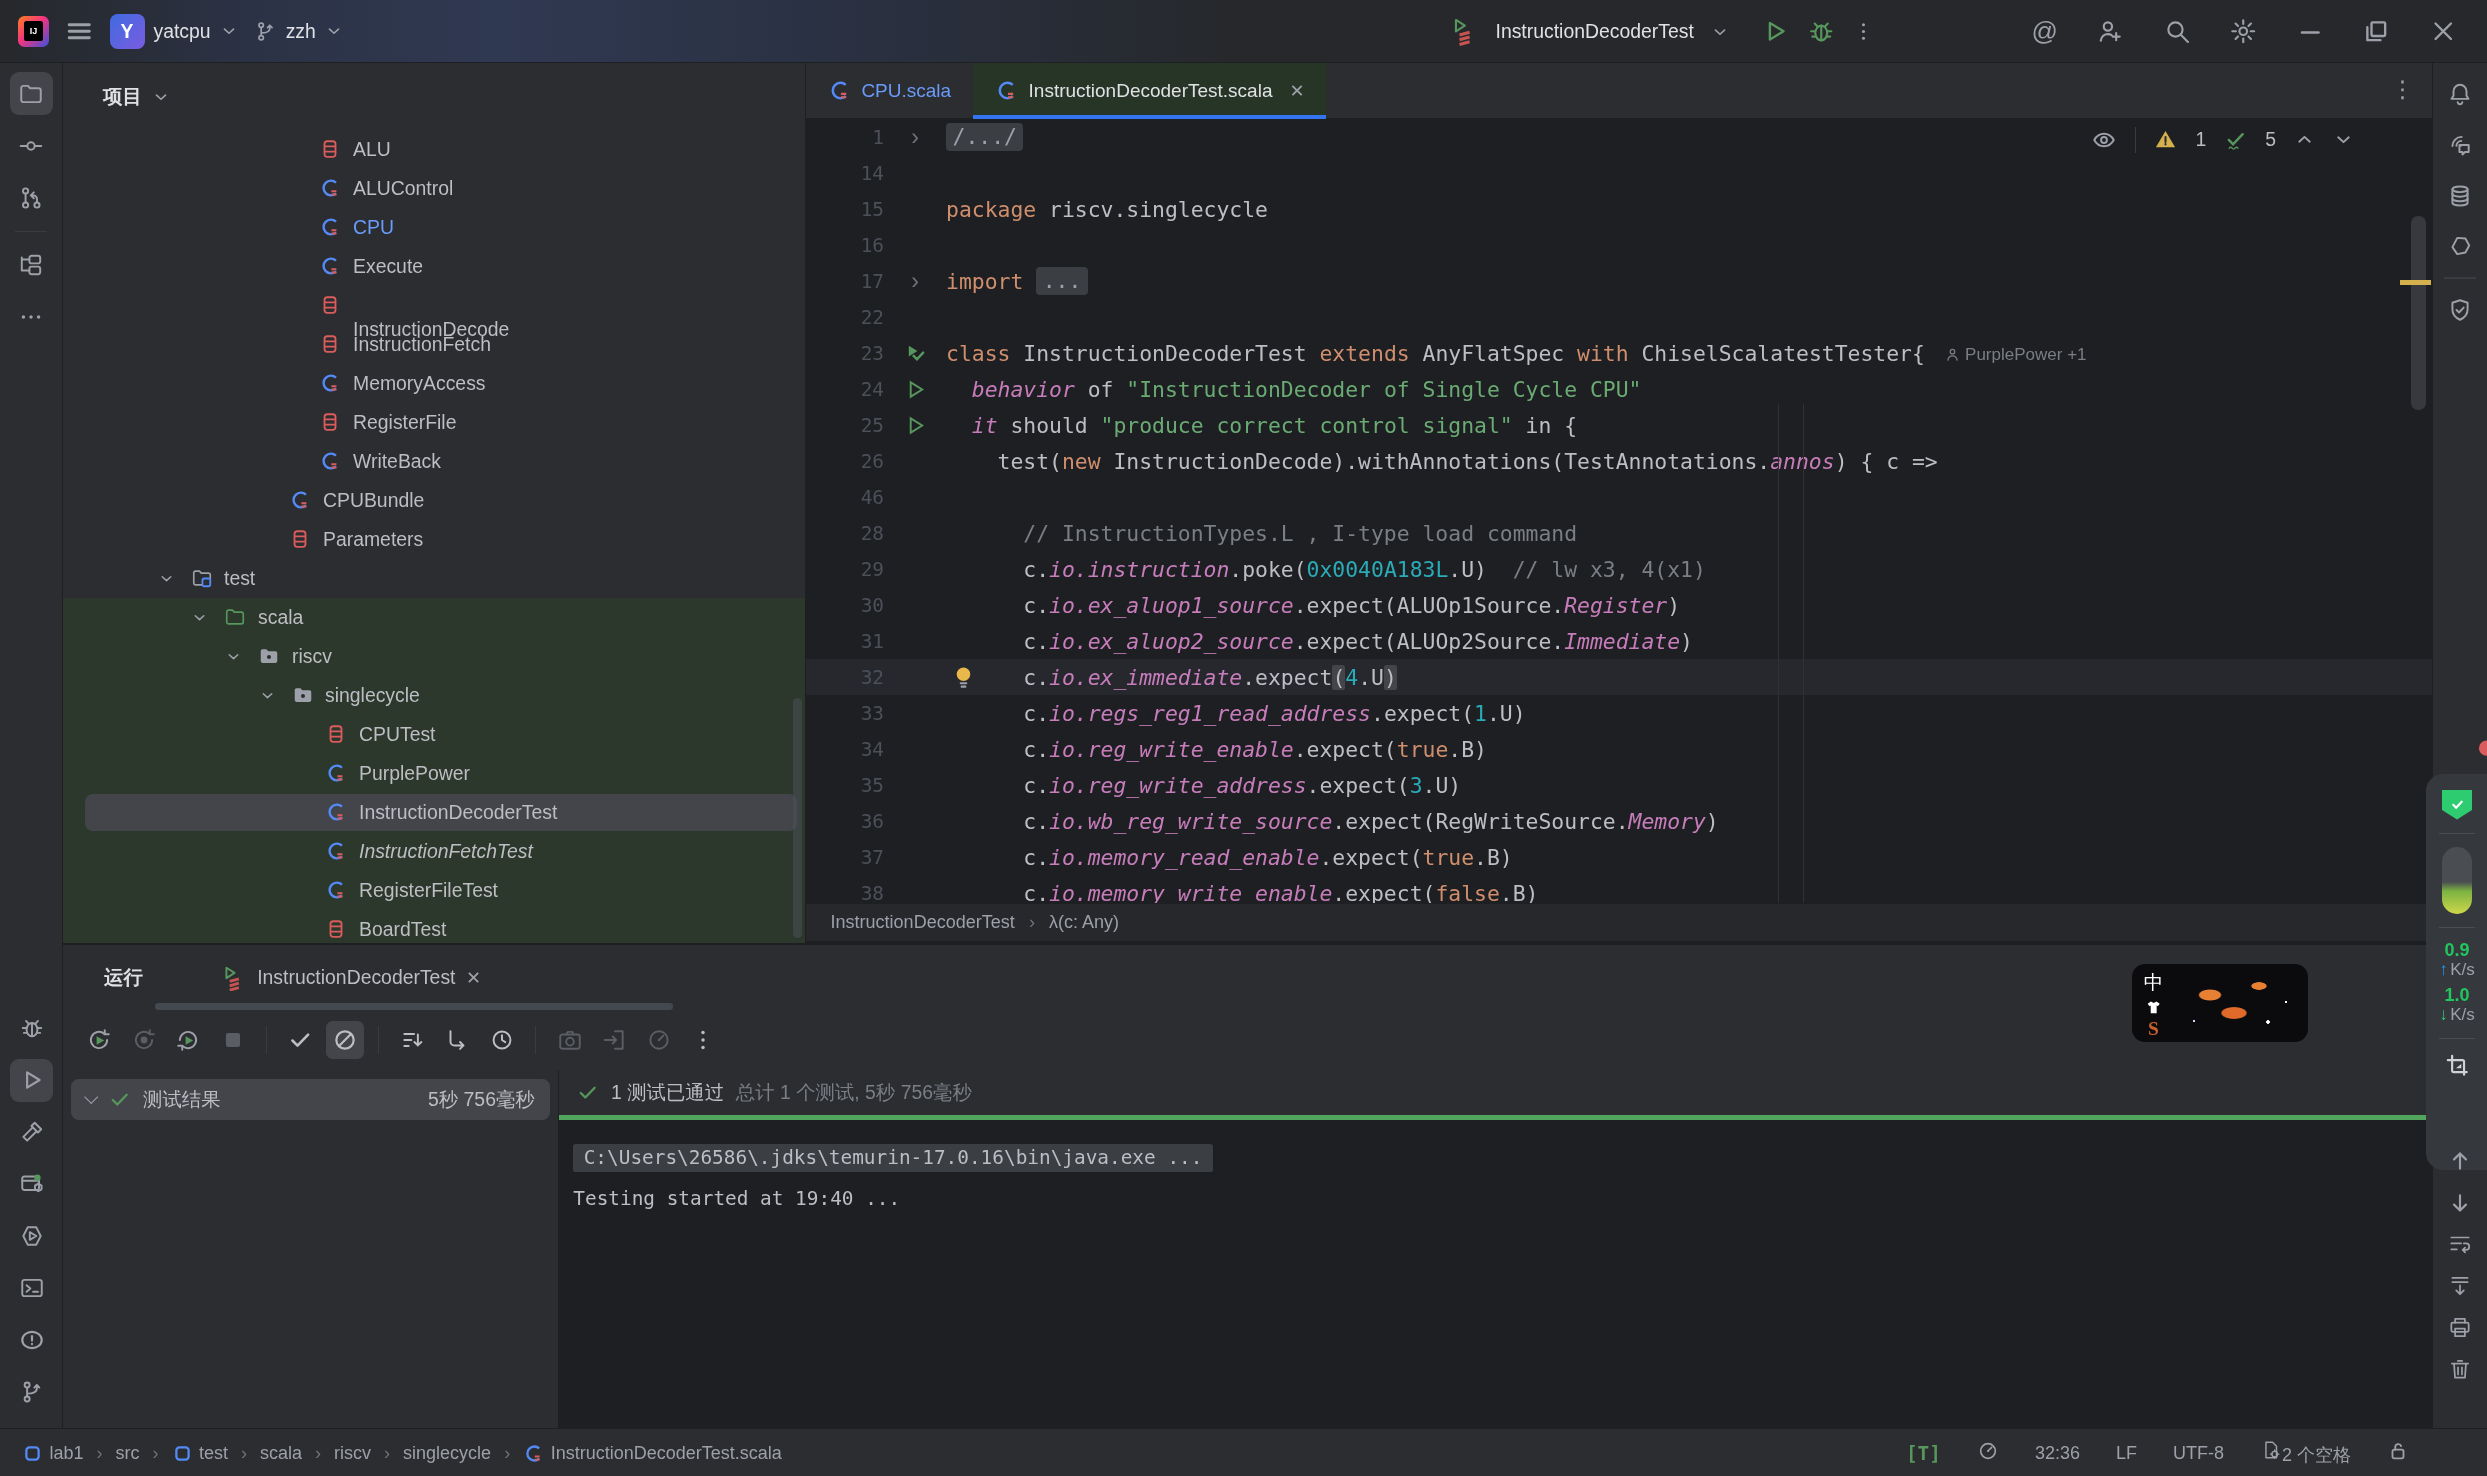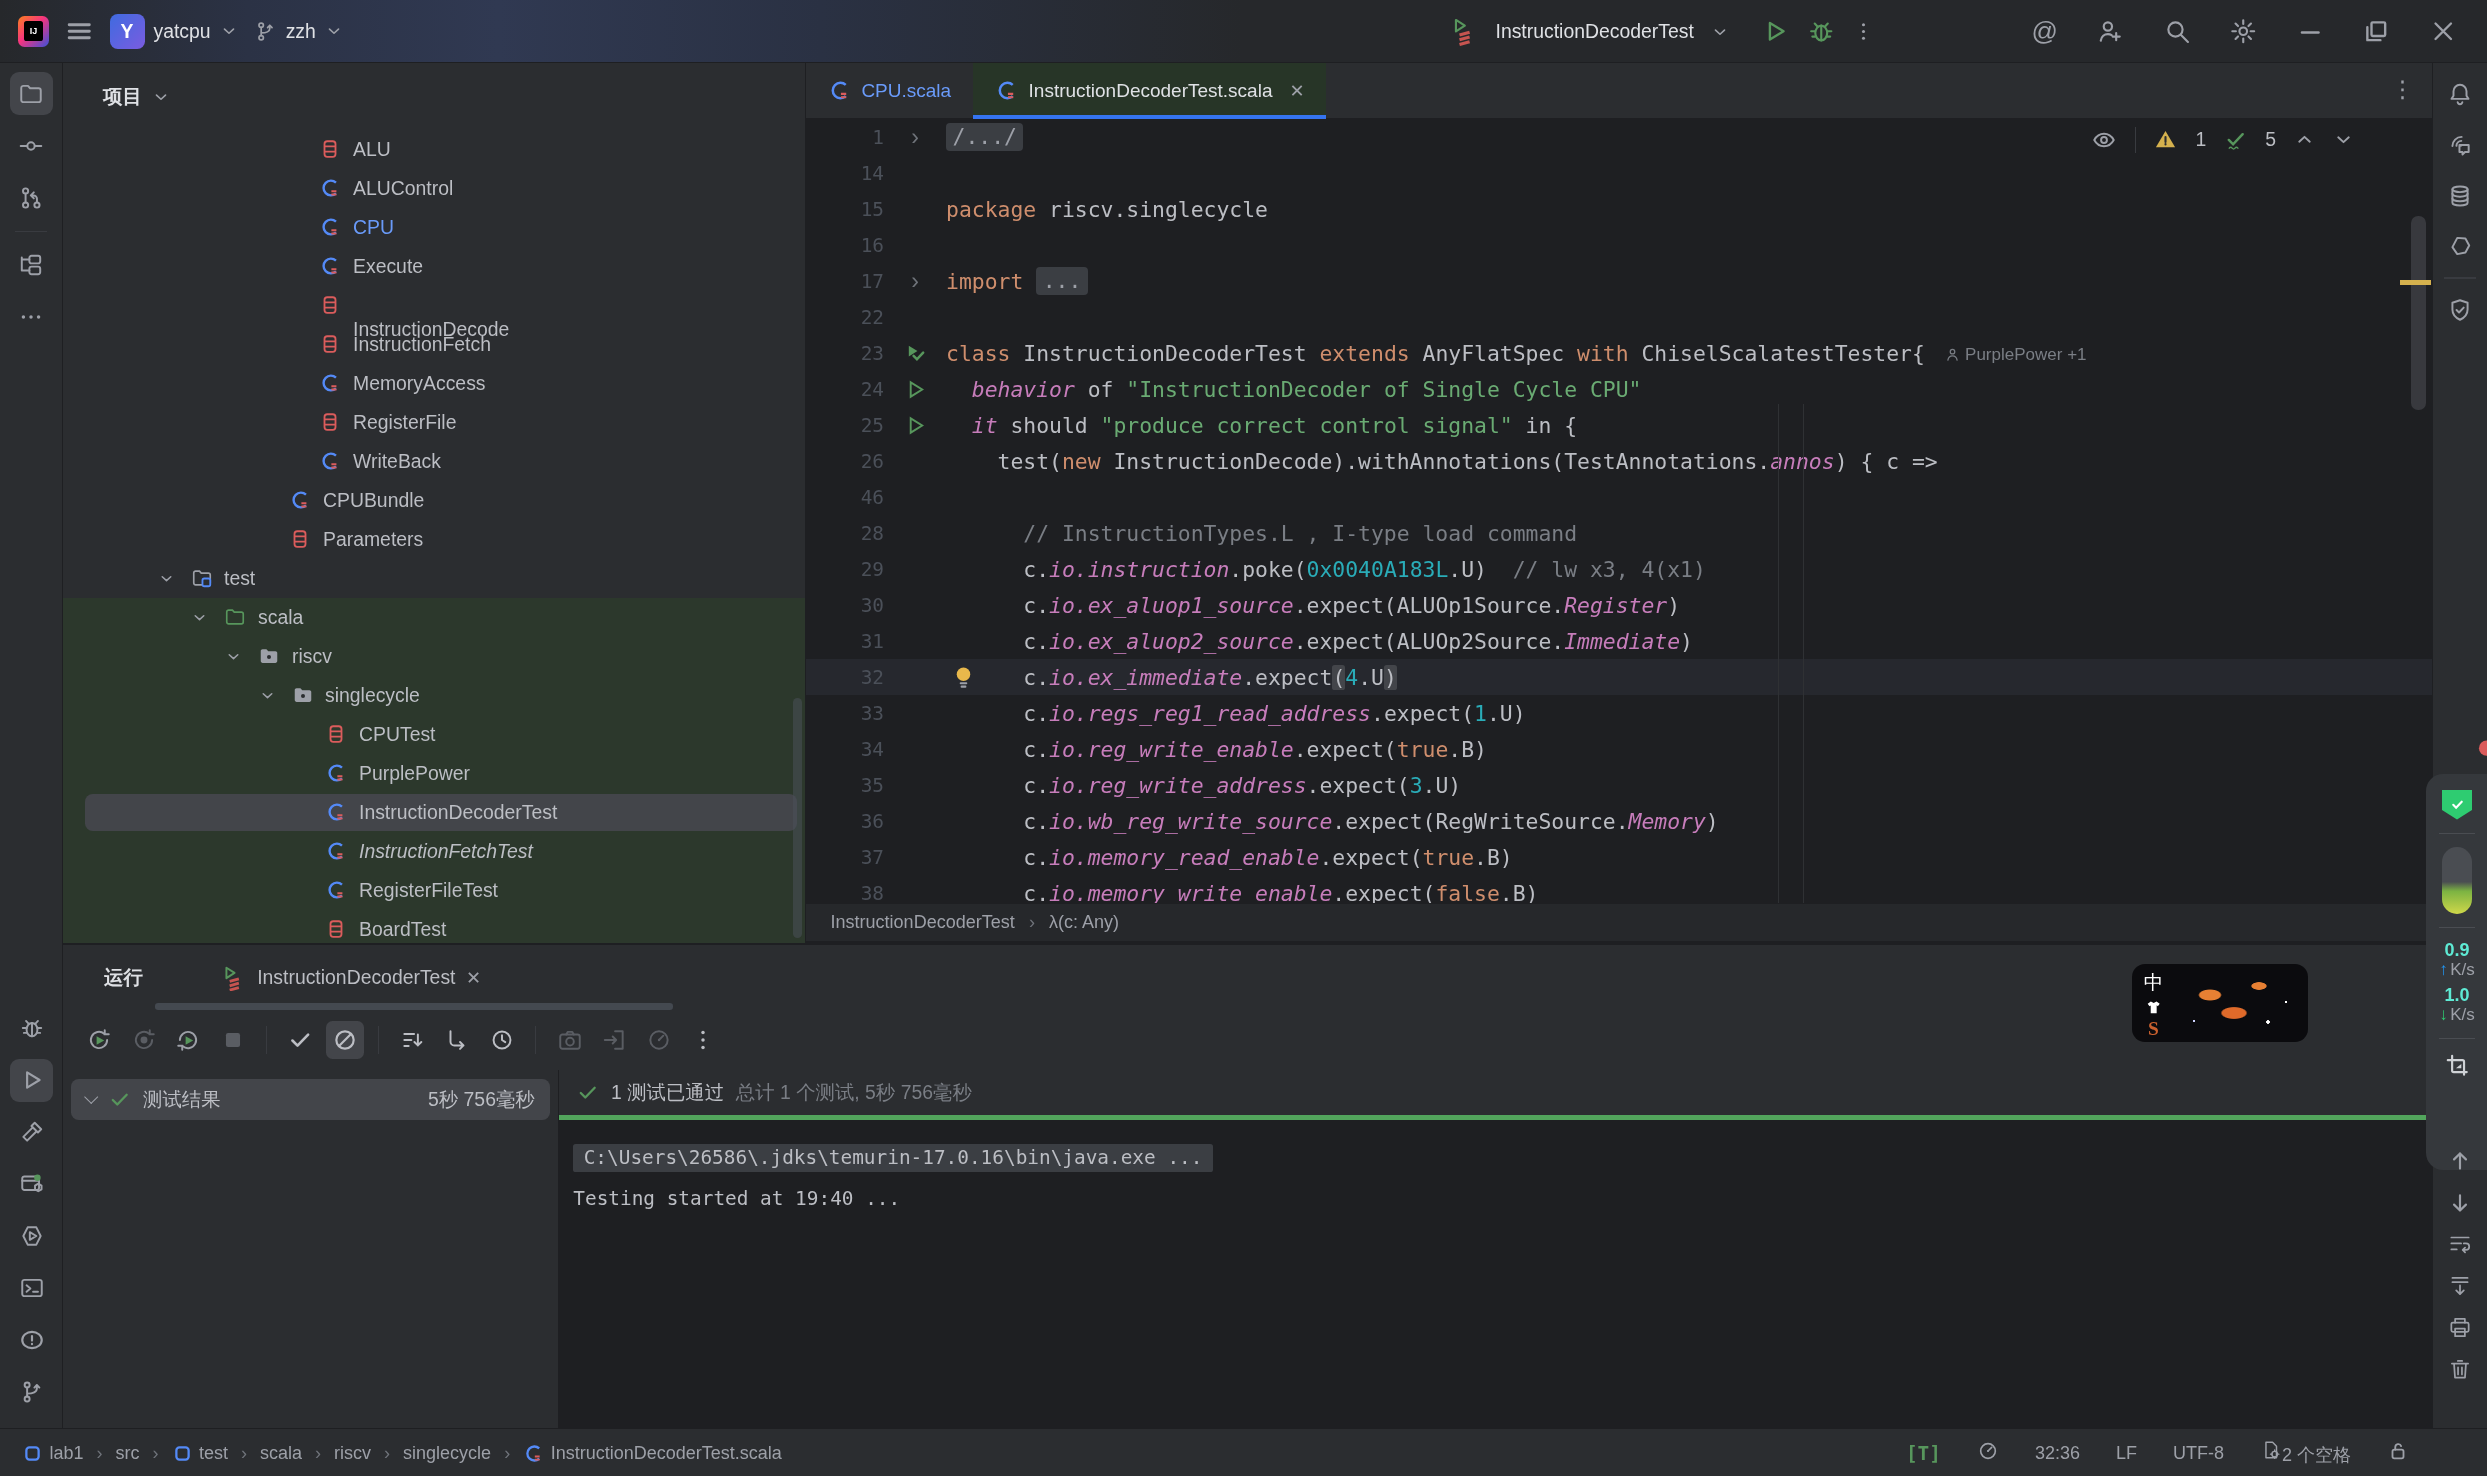--- a/index.html
+++ b/index.html
@@ -105,21 +105,21 @@
   .conline .boxed{background:#3b3e43;border-radius:2.6px;padding:2.6px 10.4px}
   
   #rightstripe{left:2432px;top:63px;width:55px;height:1365px;background:var(--panel);border-left:1.3px solid var(--border)}
   #rightstripe .stripe-btn{width:39px;height:39px;margin:11.7px auto}
   
   #monitor{left:2426px;top:774px;width:62px;height:396px;background:#35383c;border-radius:17px 0 0 17px;display:flex;flex-direction:column;align-items:center;padding-top:15.5px;gap:6.5px}
   .mon-div{width:36px;height:1.3px;background:#4a4d52;margin:6.5px 0}
   #mon-badge{width:30px;height:30px;background:#2ecc71;clip-path:polygon(0 0,100% 0,100% 68%,50% 100%,0 68%);display:flex;align-items:center;justify-content:center}
   #mon-capsule{width:30px;height:67px;border-radius:15px;background:linear-gradient(180deg,#4a4d52 0%,#4a4d52 52%,#7cb342 66%,#cfd84a 100%)}
   .net{display:flex;flex-direction:column;align-items:center;line-height:1.1}
-  .net .v{color:#5eead4;font-size:18px;font-weight:700}
+  .net .v{color:#22c55e;font-size:18px;font-weight:700}
   .net .u{color:#9da0a8;font-size:17px;display:flex;align-items:center;gap:2.6px}
   .arrow-up{color:#2196f3;font-size:17px}.arrow-dn{color:#2ecc71;font-size:17px}
   
   #ime{left:2132px;top:964px;width:176px;height:78px;border-radius:13px;overflow:hidden;
     background:
       radial-gradient(17px 8.4px at 78px 31px,#e78033 0 60%,transparent 70%),
       radial-gradient(19.4px 9px at 102px 49px,#df6a2a 0 60%,transparent 70%),
       radial-gradient(11.7px 5.8px at 127px 22px,#e78033 0 60%,transparent 70%),
       radial-gradient(2.6px 2.6px at 136px 58px,#fff 0 60%,transparent 70%),
       radial-gradient(1.9px 1.9px at 62px 57px,#cfd4ff 0 60%,transparent 70%),

